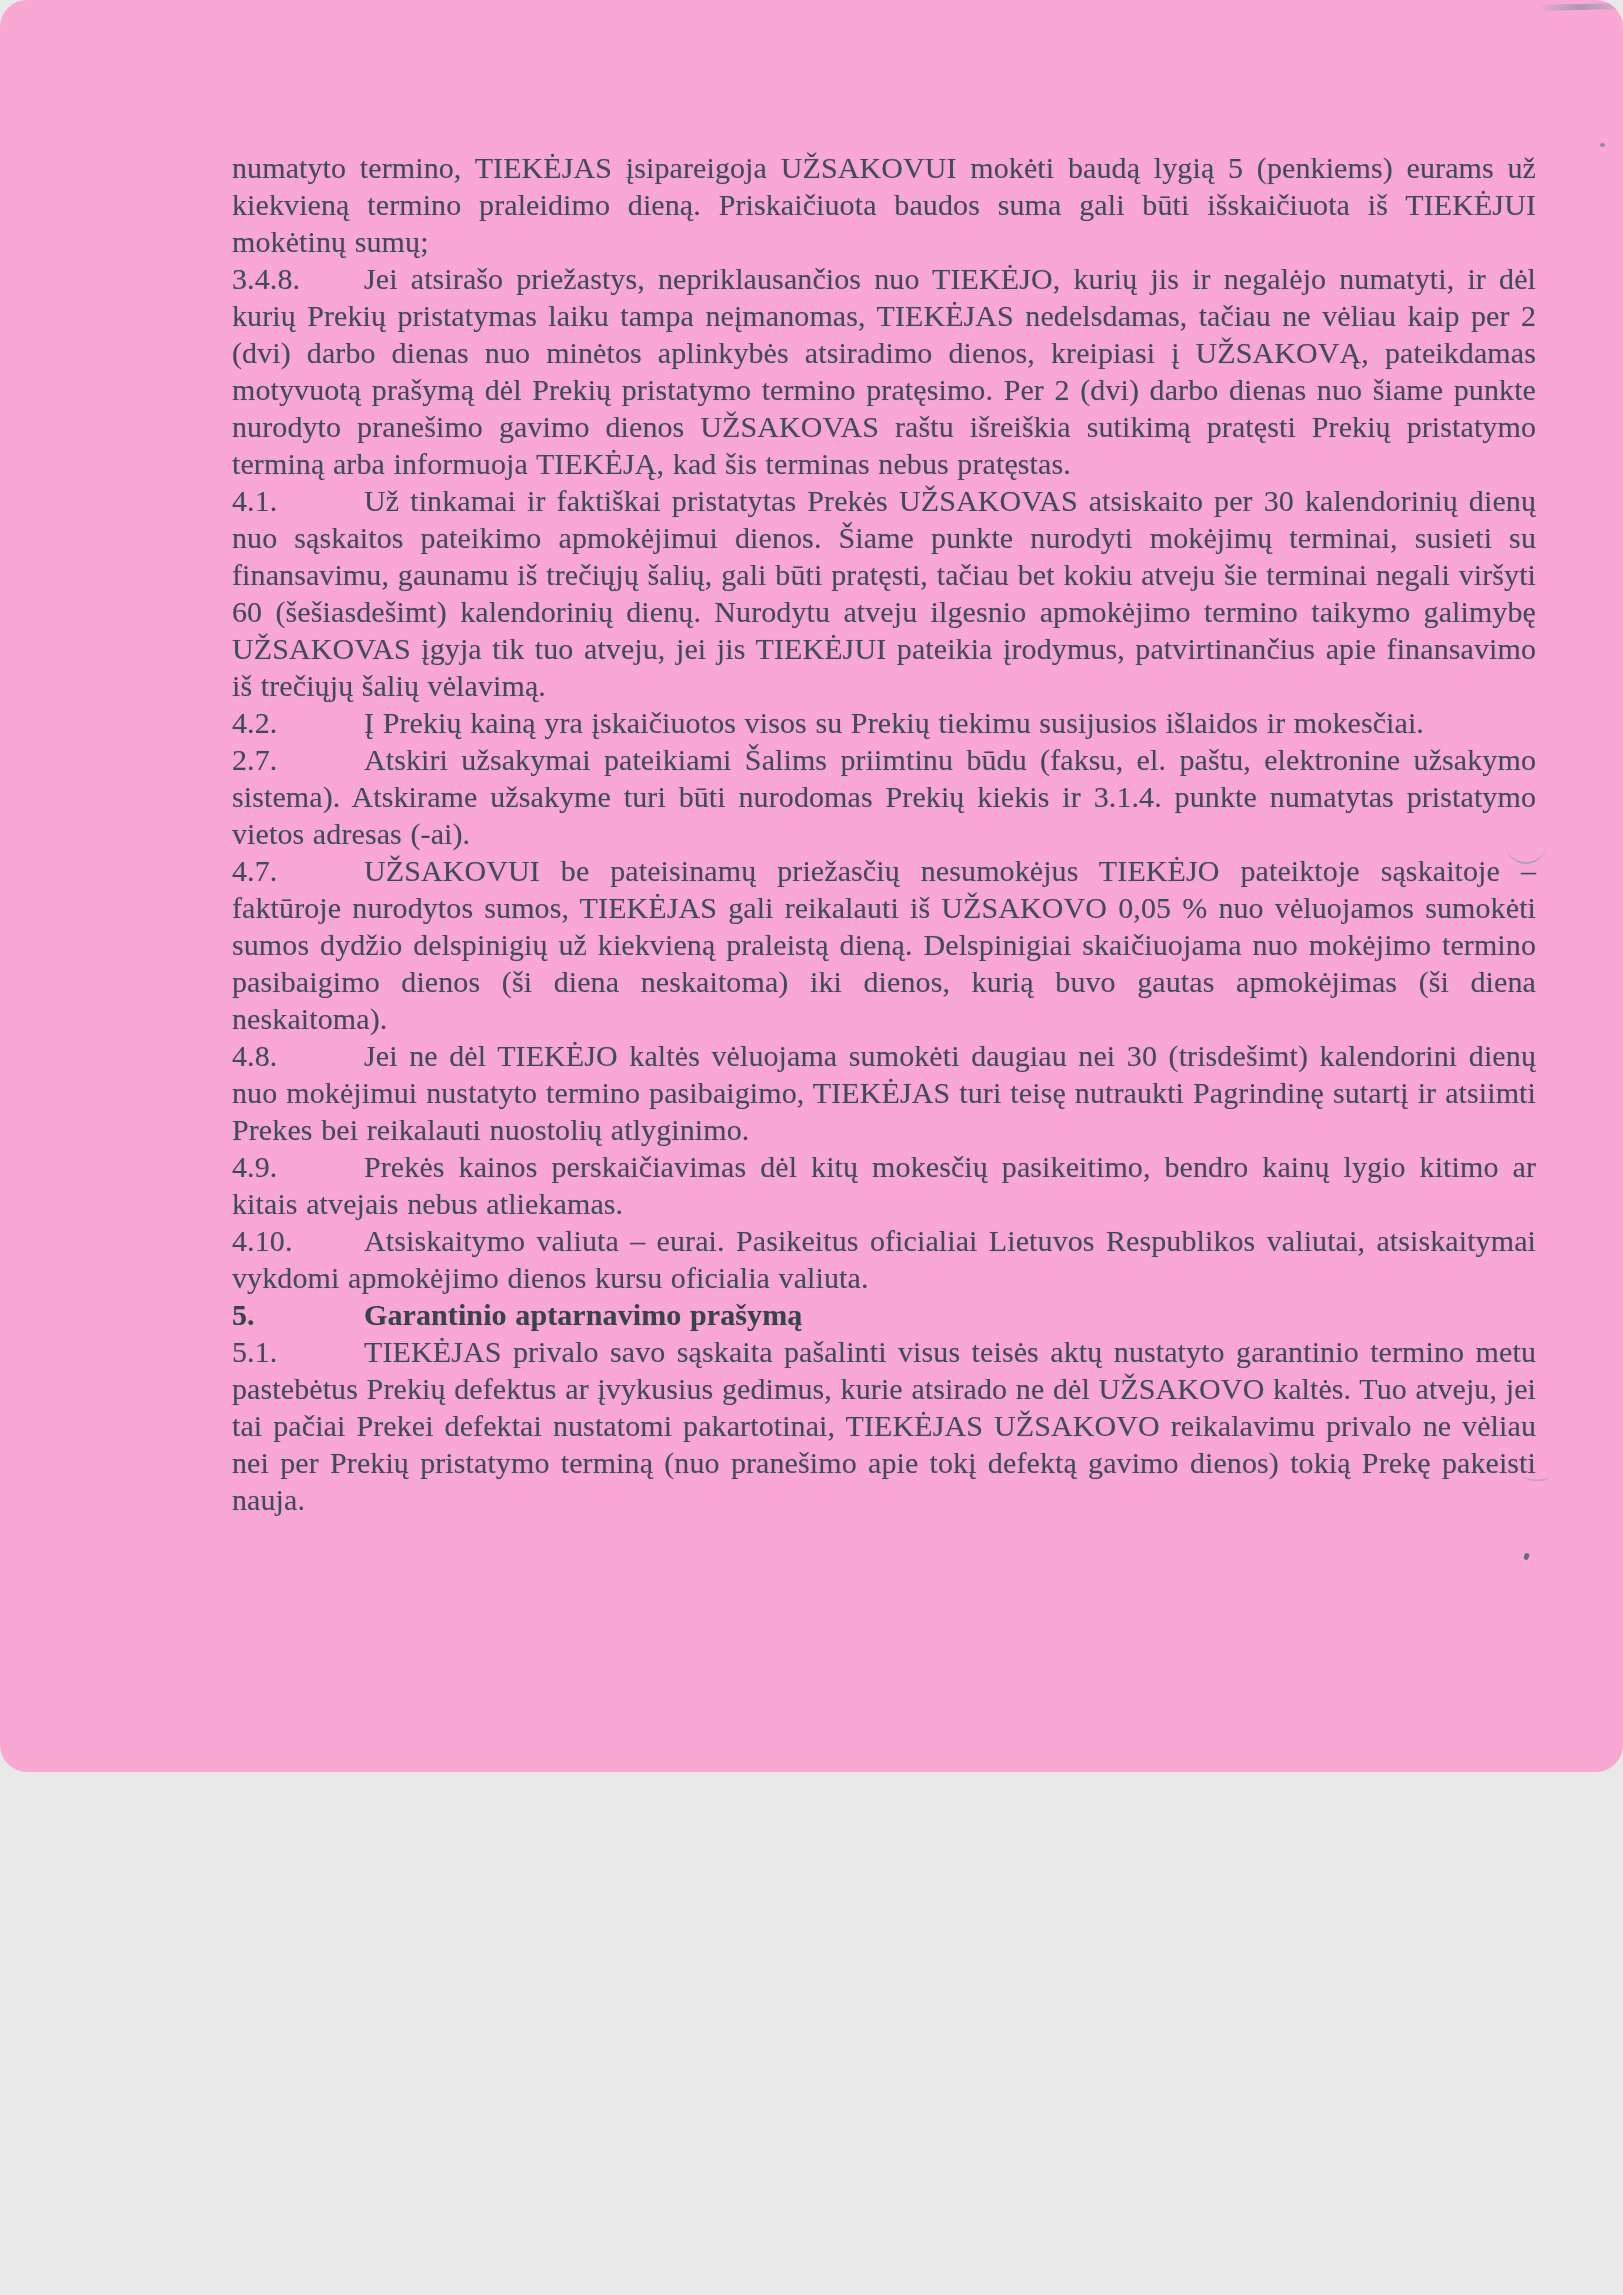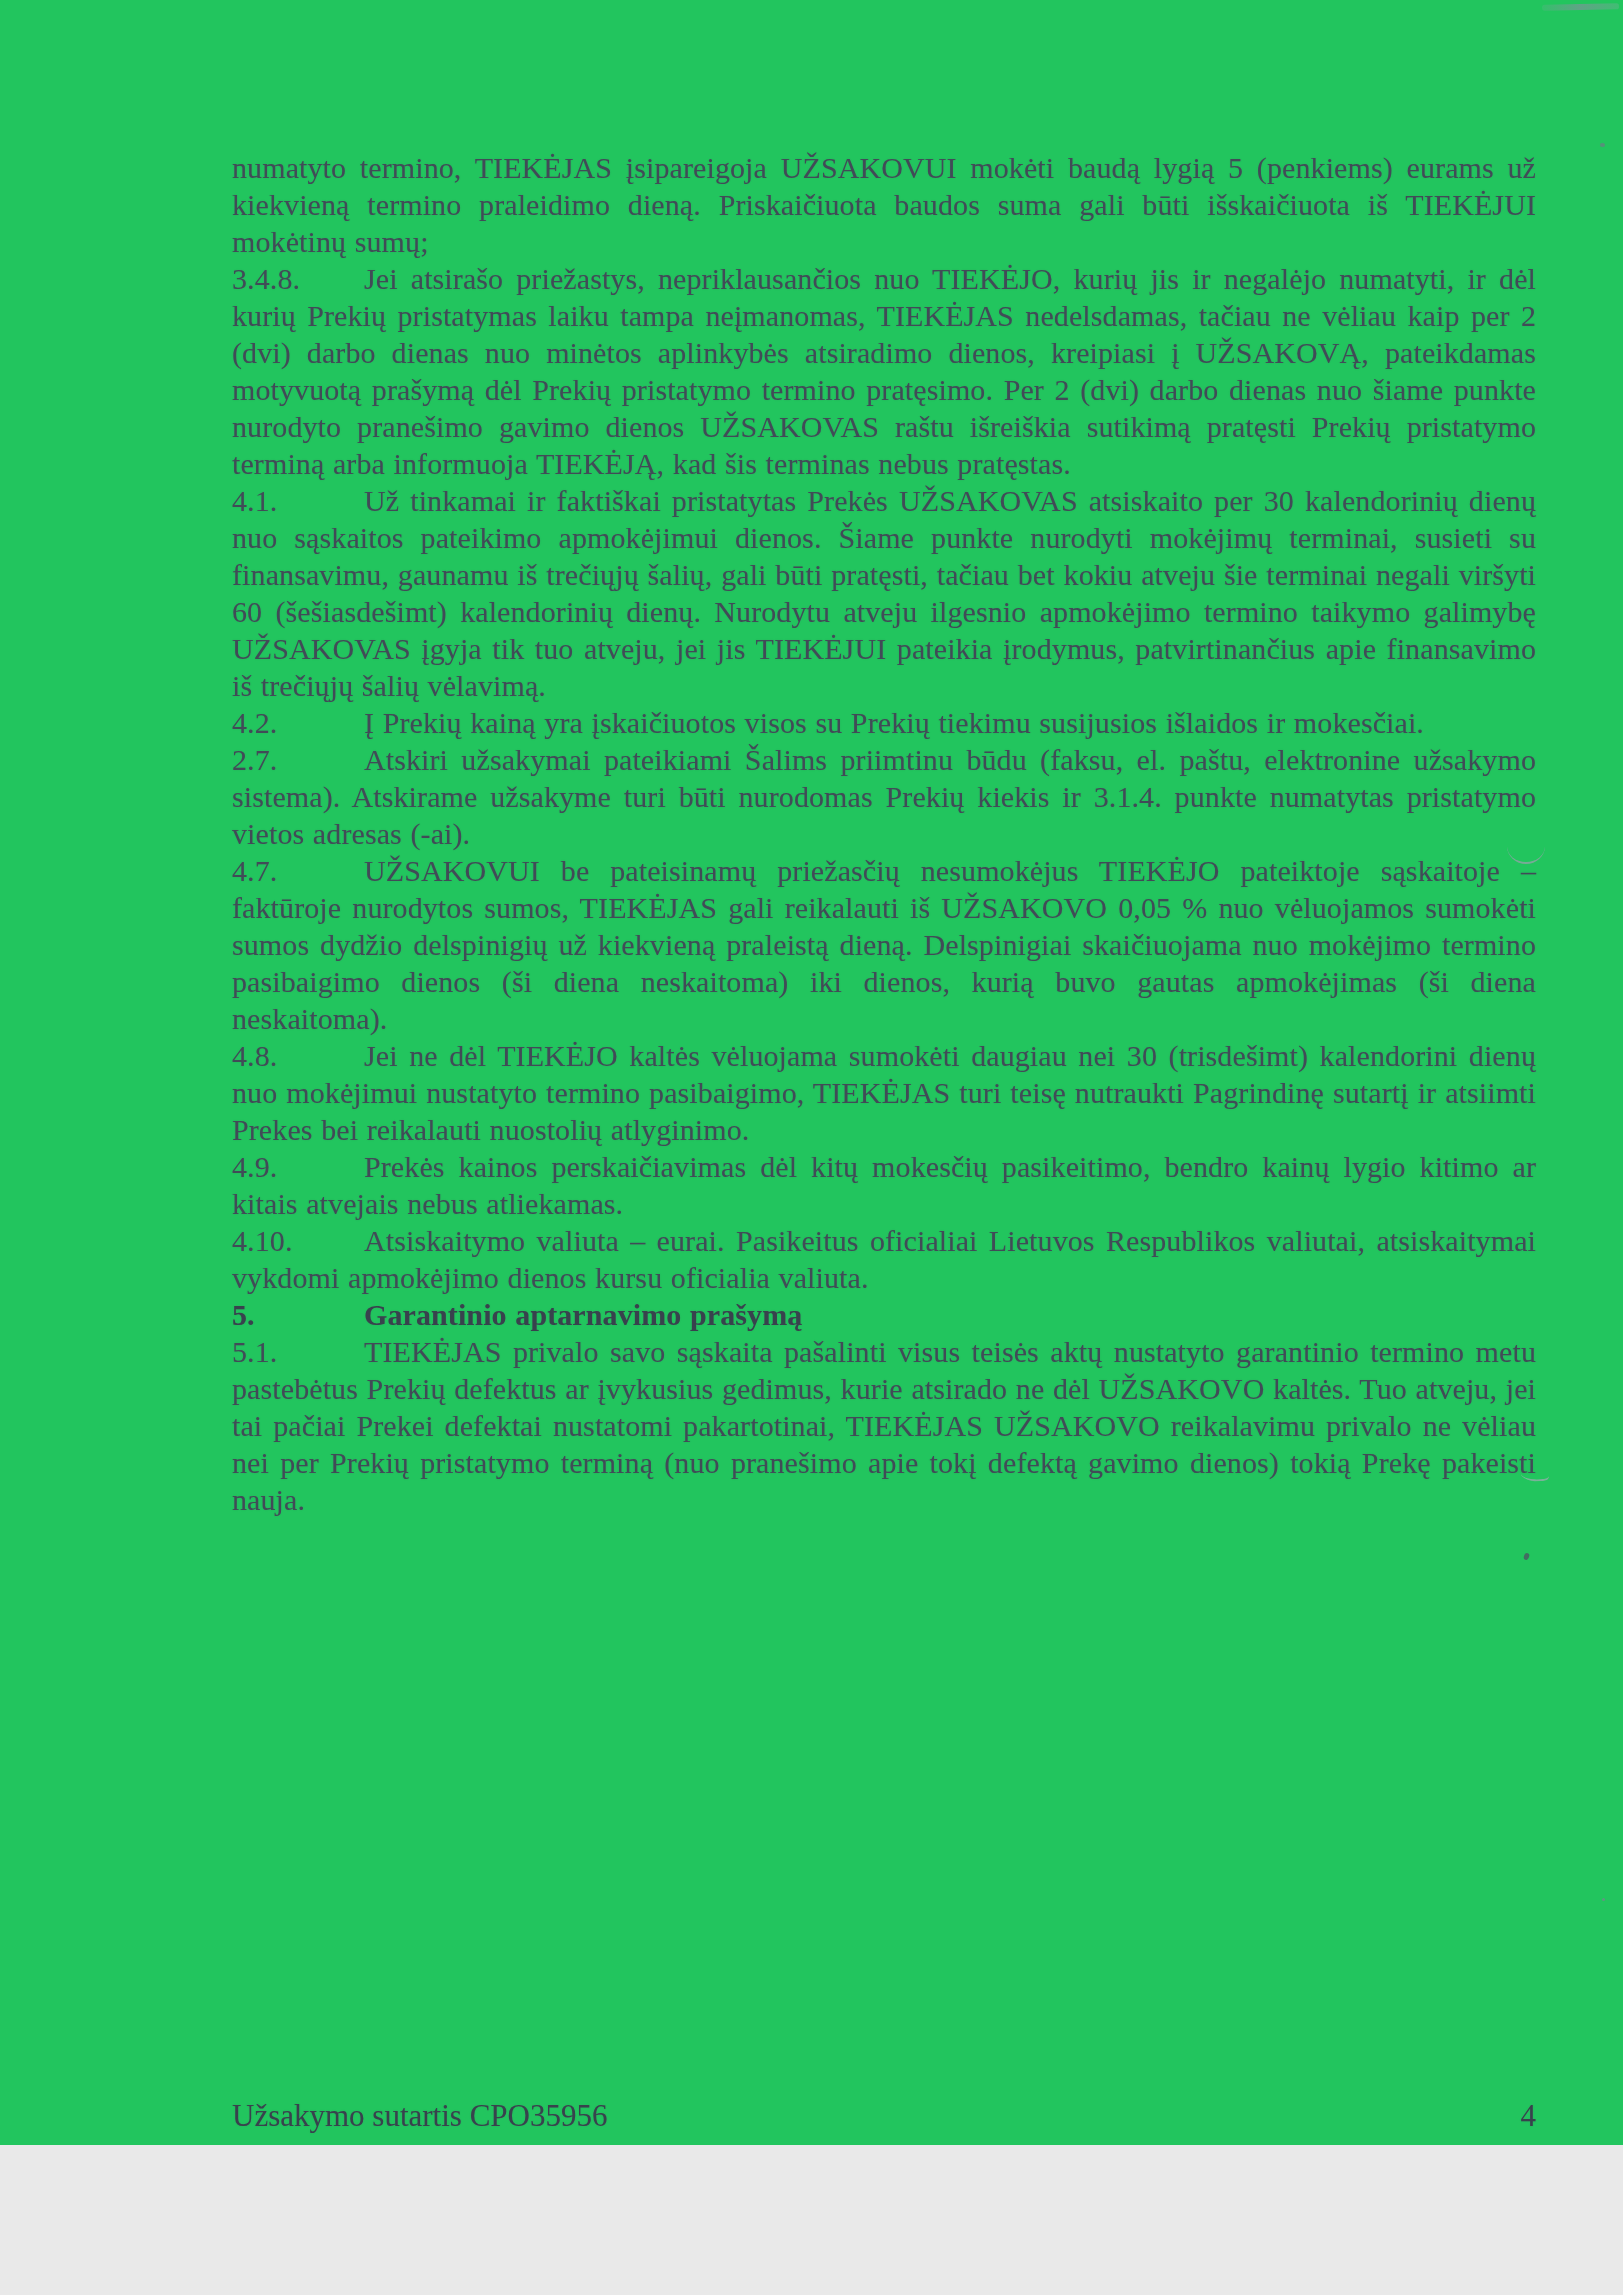--- a/index.html
+++ b/index.html
@@ -1,22 +1,23 @@
 <!DOCTYPE html>
 <html lang="lt" style="font-size:10.5px"><head>
 <meta charset="utf-8">
 <style>
   html,body{margin:0;padding:0;background:#e9e9e9;}
   .page{
     position:relative;
-    width:1623px;height:2145px;
-    background:#22c55e;
+    width:1623px;height:1772px;
+    background:#f9a8d4;
     overflow:hidden;
     font-family:"Liberation Serif","DejaVu Serif",serif;
     color:#414b57;
+    border-radius:27px;
   }
   .content{position:absolute;left:232px;top:149px;width:1304px;}
   p.para{
     margin:0;
     font-size:30px;
     line-height:37px;
     text-align:justify;
     letter-spacing:0.1px;
     word-spacing:1px;
     text-shadow:0 0 1.3px rgba(77,90,104,.30);

